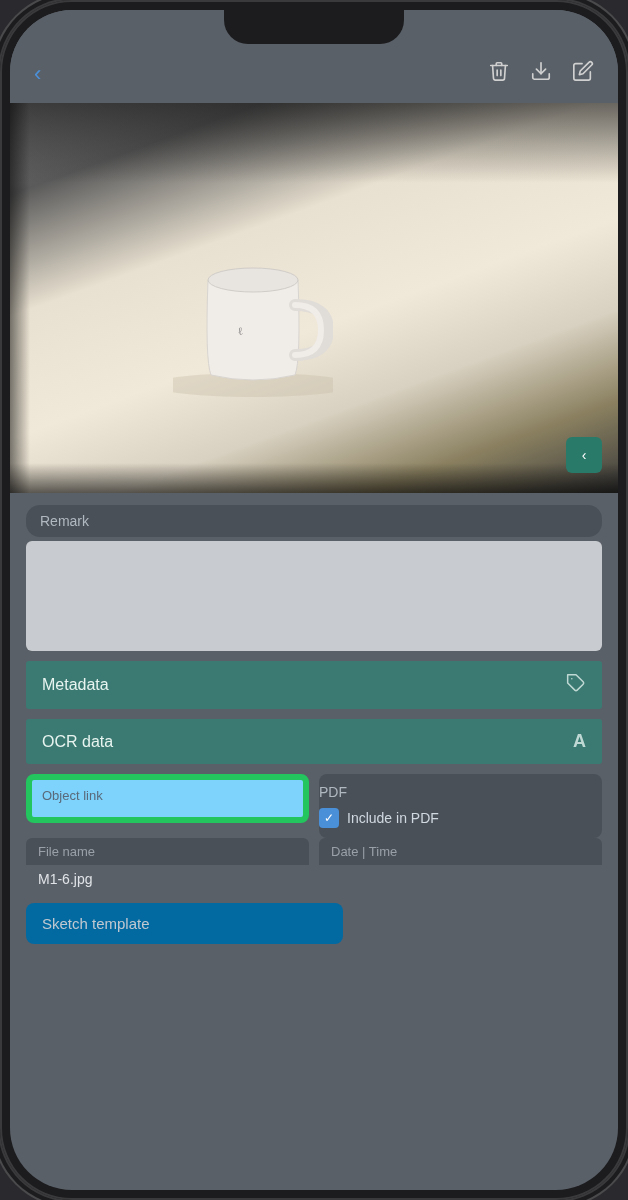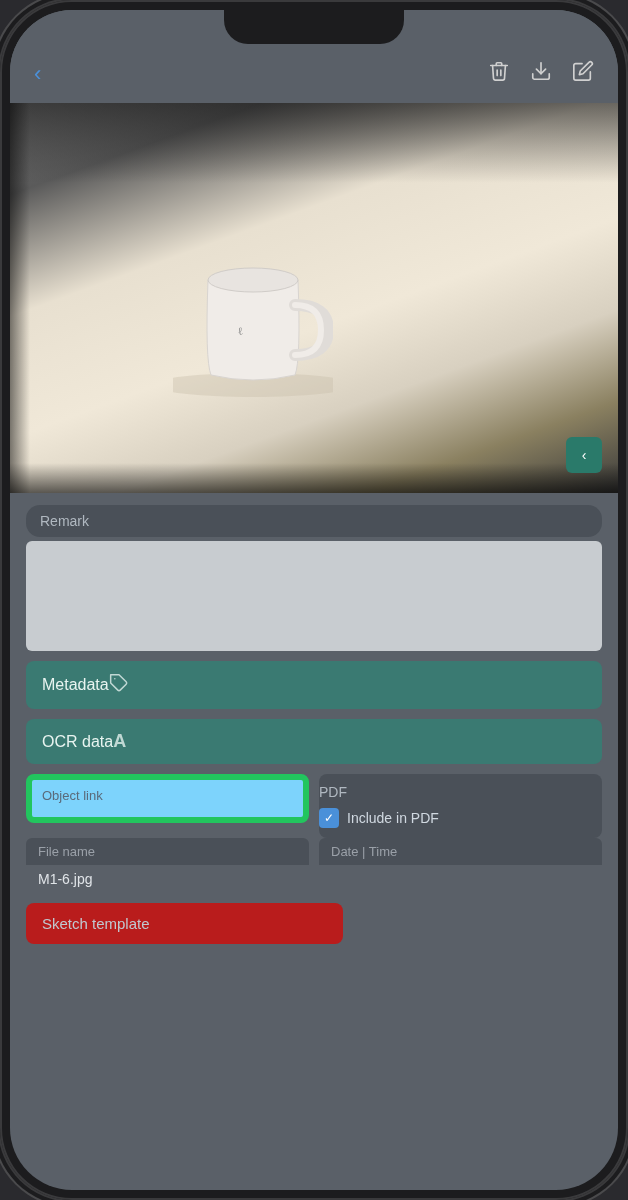--- a/index.html
+++ b/index.html
@@ -188,23 +188,23 @@
       background: #c8ccd0;
       border-radius: 6px;
       margin-top: 4px;
       height: 110px;
     }
 
     
     .section-btn {
       display: flex;
       align-items: center;
-      justify-content: flex-start;
+      justify-content: space-between;
       background: #3a7a72;
-      border-radius: 8px;
+      border-radius: 3px;
       padding: 12px 16px;
       margin-top: 10px;
       cursor: pointer;
     }
 
     .section-btn-label {
       color: #e8f4f0;
       font-size: 16px;
     }
 
@@ -320,21 +320,21 @@
 
     .meta-value {
       padding: 6px 12px;
       color: #e0e4e8;
       font-size: 14px;
       font-weight: 400;
     }
 
     
     .sketch-template-btn {
-      background: #b91c1c;
+      background: #0369a1;
       border-radius: 8px;
       padding: 12px 16px;
       margin-top: 10px;
       color: #c0c8d0;
       font-size: 15px;
       cursor: pointer;
       display: inline-block;
       width: 55%;
     }
 

